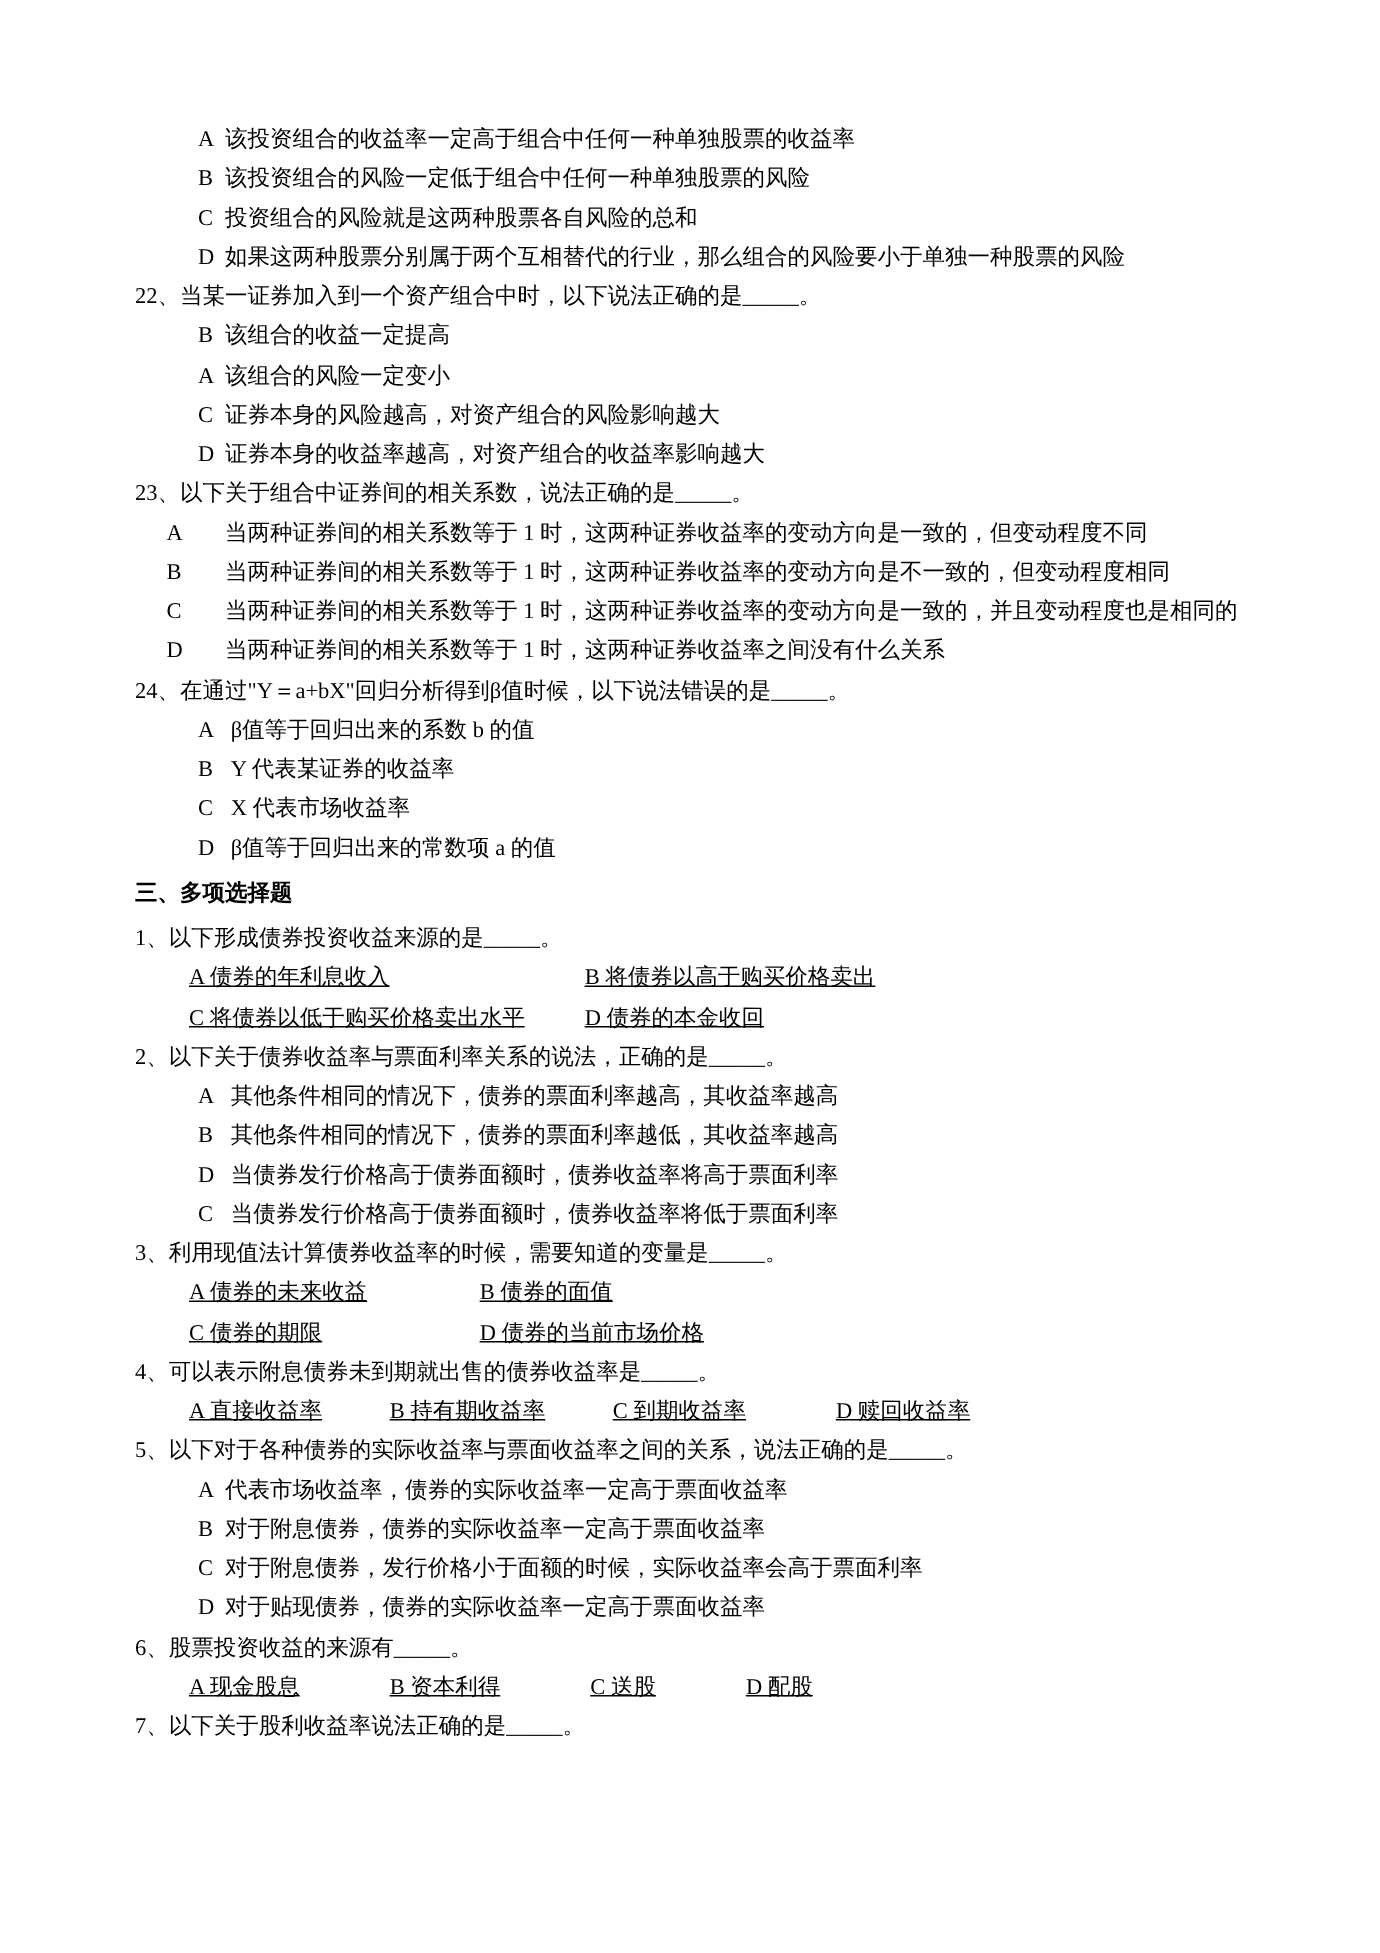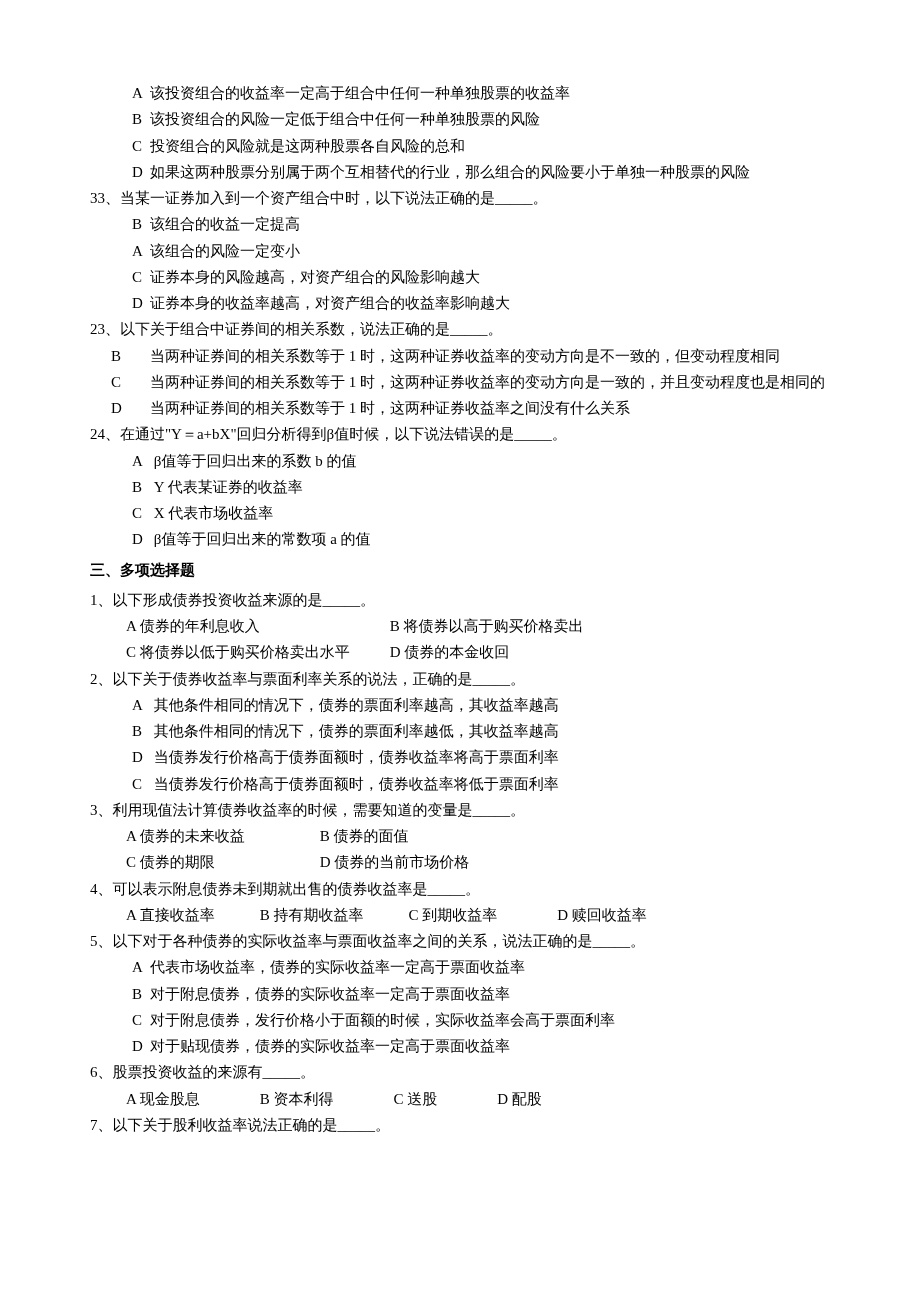--- a/index.html
+++ b/index.html
@@ -36,48 +36,50 @@
     .opt-wrap {
       padding-left: 1.4em;
       text-indent: -1.4em;
       margin-left: 2.8em;
     }
     .inline-opts {
       padding-left: 2.4em;
     }
     .inline-opts span {
       display: inline-block;
+      text-decoration: underline;
     }
     .w110 { width: 130px; }
     .w150 { width: 160px; }
     .w230 { width: 260px; }
   </style>
 </head>
 <body>
 
 <div class="options">
   <div class="opt-line"><span class="opt-letter">A</span><span>该投资组合的收益率一定高于组合中任何一种单独股票的收益率</span></div>
   <div class="opt-line"><span class="opt-letter">B</span><span>该投资组合的风险一定低于组合中任何一种单独股票的风险</span></div>
   <div class="opt-line"><span class="opt-letter">C</span><span>投资组合的风险就是这两种股票各自风险的总和</span></div>
   <div class="opt-line"><span class="opt-letter">D</span><span>如果这两种股票分别属于两个互相替代的行业，那么组合的风险要小于单独一种股票的风险</span></div>
 </div>
 
 <div class="question">
-  <div class="q-stem">33、当某一证券加入到一个资产组合中时，以下说法正确的是_____。</div>
+  <div class="q-stem">22、当某一证券加入到一个资产组合中时，以下说法正确的是_____。</div>
   <div class="options">
     <div class="opt-line"><span class="opt-letter">B</span><span>该组合的收益一定提高</span></div>
     <div class="opt-line"><span class="opt-letter">A</span><span>该组合的风险一定变小</span></div>
     <div class="opt-line"><span class="opt-letter">C</span><span>证券本身的风险越高，对资产组合的风险影响越大</span></div>
     <div class="opt-line"><span class="opt-letter">D</span><span>证券本身的收益率越高，对资产组合的收益率影响越大</span></div>
   </div>
 </div>
 
 <div class="question">
   <div class="q-stem">23、以下关于组合中证券间的相关系数，说法正确的是_____。</div>
   <div>
+    <div class="opt-wrap"><span class="opt-letter">A</span><span>当两种证券间的相关系数等于 1 时，这两种证券收益率的变动方向是一致的，但变动程度不同</span></div>
     <div class="opt-wrap"><span class="opt-letter">B</span><span>当两种证券间的相关系数等于 1 时，这两种证券收益率的变动方向是不一致的，但变动程度相同</span></div>
     <div class="opt-wrap"><span class="opt-letter">C</span><span>当两种证券间的相关系数等于 1 时，这两种证券收益率的变动方向是一致的，并且变动程度也是相同的</span></div>
     <div class="opt-wrap"><span class="opt-letter">D</span><span>当两种证券间的相关系数等于 1 时，这两种证券收益率之间没有什么关系</span></div>
   </div>
 </div>
 
 <div class="question">
   <div class="q-stem">24、在通过"Y＝a+bX"回归分析得到β值时候，以下说法错误的是_____。</div>
   <div class="options">
     <div class="opt-line"><span class="opt-letter">A</span>&nbsp;<span>β值等于回归出来的系数 b 的值</span></div>

